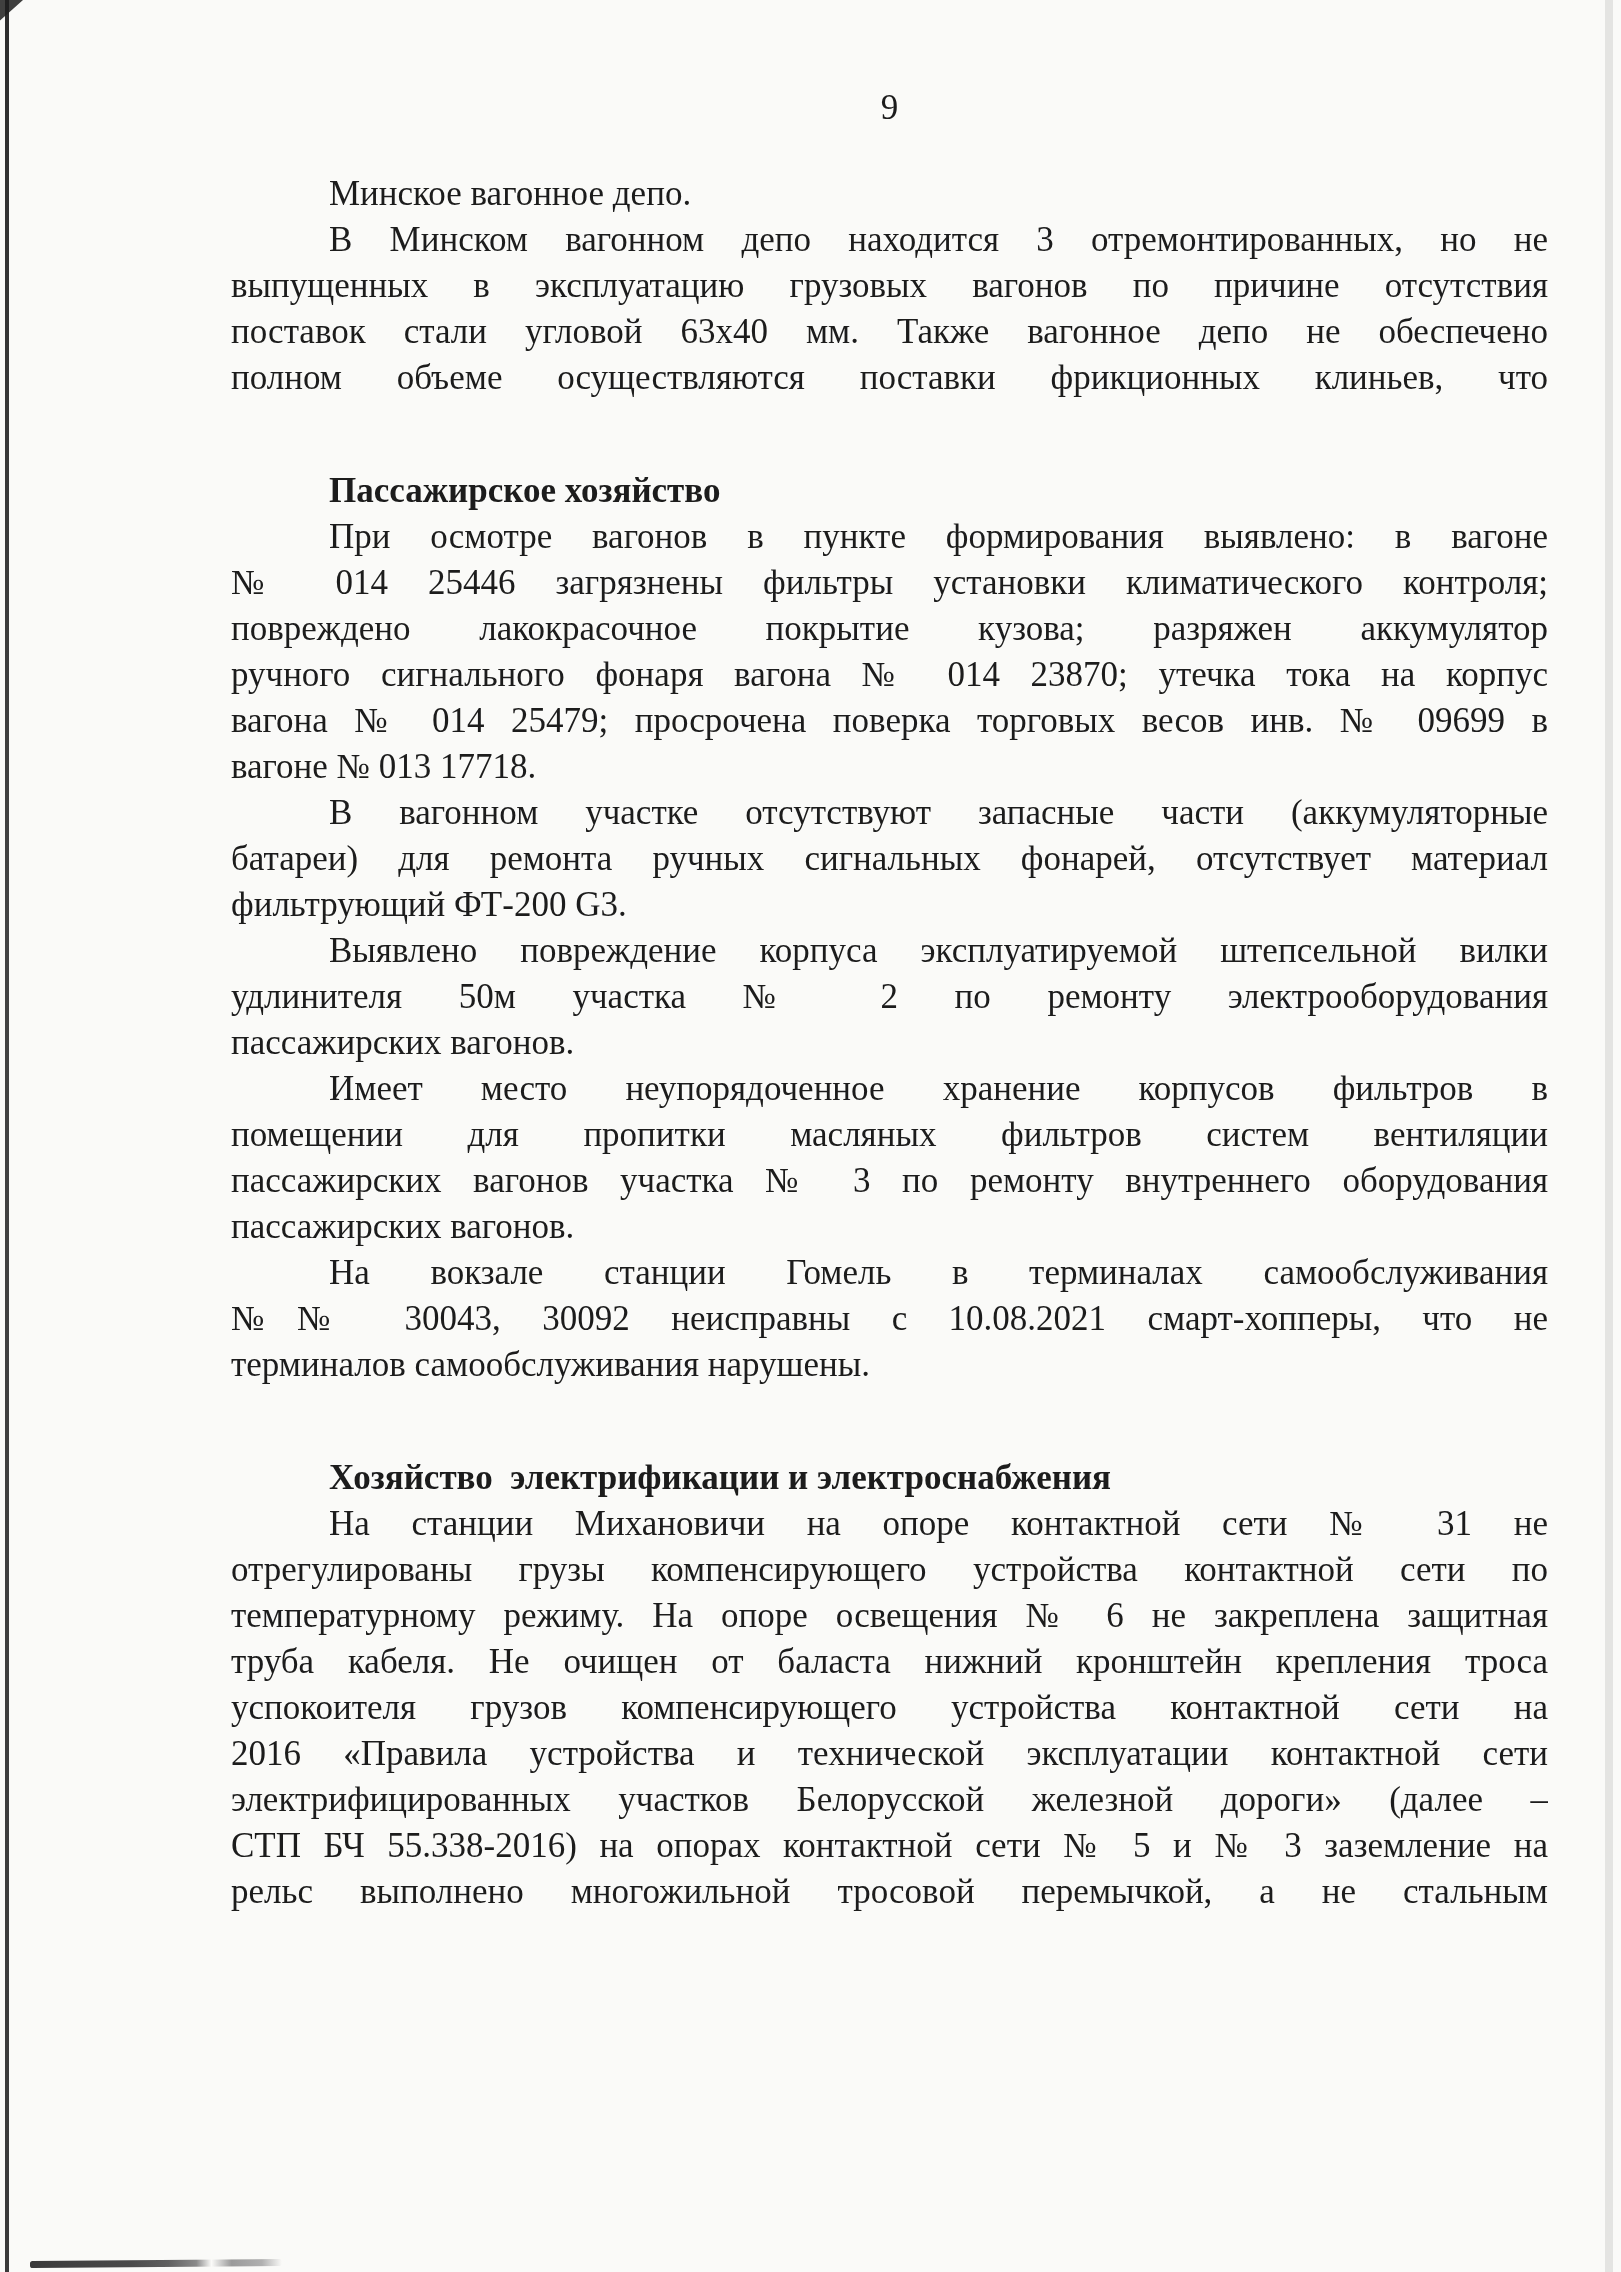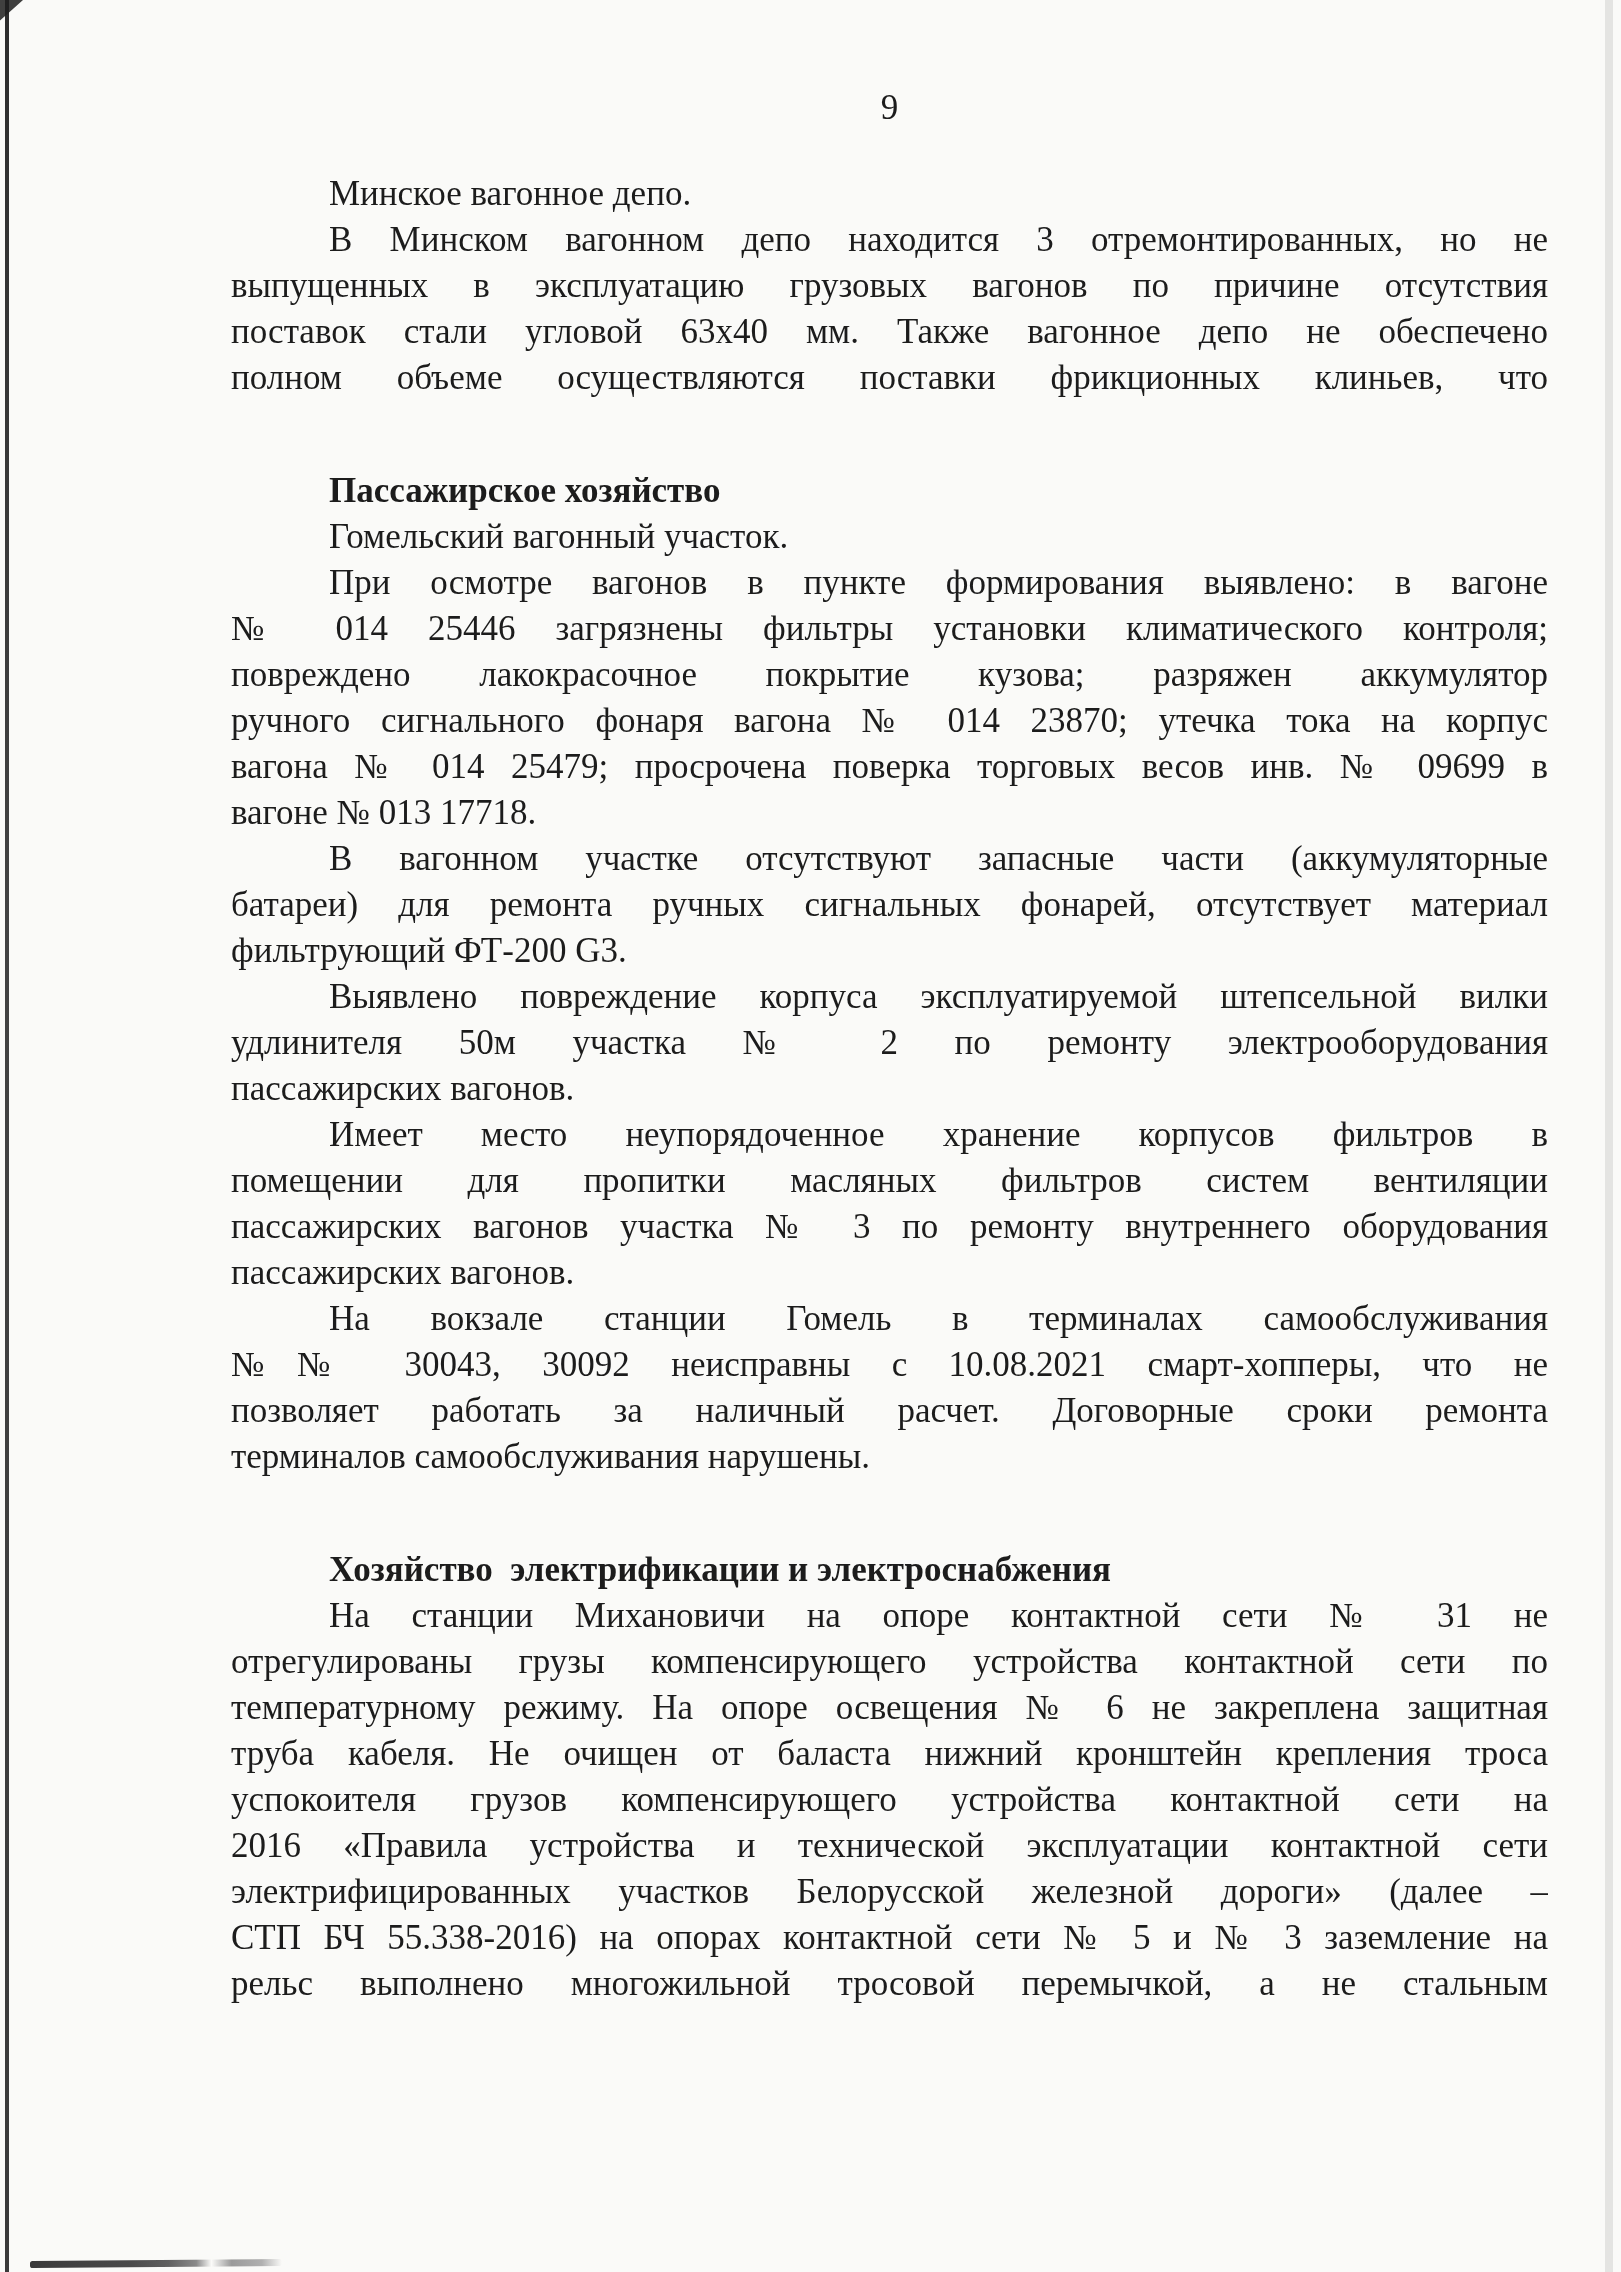--- a/index.html
+++ b/index.html
@@ -104,23 +104,20 @@
 
     <div class="para">
       <div class="tline indent">В Минском вагонном депо находится 3 отремонтированных, но не</div>
       <div class="tline">выпущенных в эксплуатацию грузовых вагонов по причине отсутствия</div>
       <div class="tline">поставок стали угловой 63х40 мм. Также вагонное депо не обеспечено</div>
       <div class="tline">полном объеме осуществляются поставки фрикционных клиньев, что</div>
     </div>
 
     <div class="heading">Пассажирское хозяйство</div>
 
-    <div class="para">
-      <div class="tline indent left">Гомельский вагонный участок.</div>
-    </div>
 
     <div class="para">
       <div class="tline indent">При осмотре вагонов в пункте формирования выявлено: в вагоне</div>
       <div class="tline">№ 014 25446 загрязнены фильтры установки климатического контроля;</div>
       <div class="tline">повреждено лакокрасочное покрытие кузова; разряжен аккумулятор</div>
       <div class="tline">ручного сигнального фонаря вагона № 014 23870; утечка тока на корпус</div>
       <div class="tline">вагона № 014 25479; просрочена поверка торговых весов инв. № 09699 в</div>
       <div class="tline left">вагоне № 013 17718.</div>
     </div>
 
@@ -139,21 +136,20 @@
     <div class="para">
       <div class="tline indent">Имеет место неупорядоченное хранение корпусов фильтров в</div>
       <div class="tline">помещении для пропитки масляных фильтров систем вентиляции</div>
       <div class="tline">пассажирских вагонов участка № 3 по ремонту внутреннего оборудования</div>
       <div class="tline left">пассажирских вагонов.</div>
     </div>
 
     <div class="para">
       <div class="tline indent">На вокзале станции Гомель в терминалах самообслуживания</div>
       <div class="tline">№№ 30043, 30092 неисправны с 10.08.2021 смарт-хопперы, что не</div>
-      <div class="tline">позволяет работать за наличный расчет. Договорные сроки ремонта</div>
       <div class="tline left">терминалов самообслуживания нарушены.</div>
     </div>
 
     <div class="heading">Хозяйство  электрификации и электроснабжения</div>
 
     <div class="para">
       <div class="tline indent">На станции Михановичи на опоре контактной сети № 31 не</div>
       <div class="tline">отрегулированы грузы компенсирующего устройства контактной сети по</div>
       <div class="tline">температурному режиму. На опоре освещения № 6 не закреплена защитная</div>
       <div class="tline">труба кабеля. Не очищен от баласта нижний кронштейн крепления троса</div>

